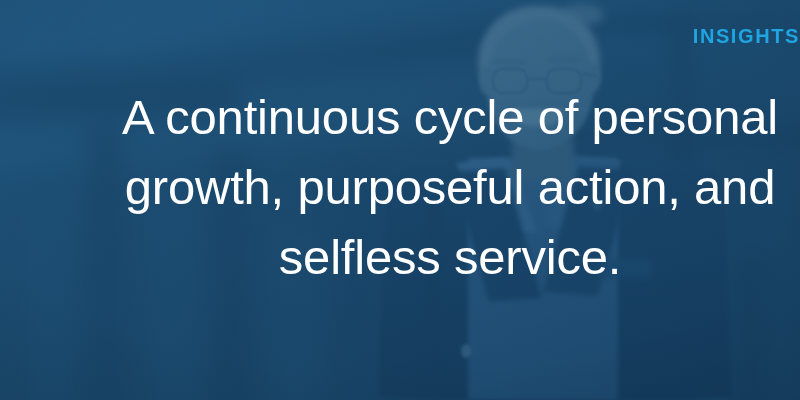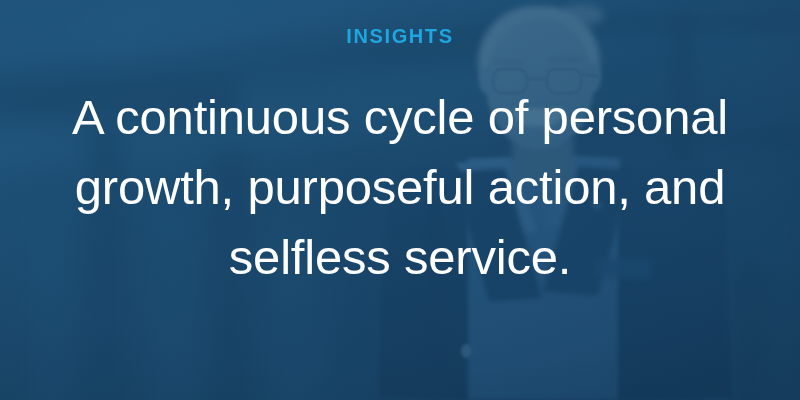--- a/index.html
+++ b/index.html
@@ -344,21 +344,21 @@
     position:absolute; inset:0;
     background:radial-gradient(ellipse 115% 105% at 50% 42%,
       rgba(0,0,0,0) 48%, rgba(12,42,66,.34) 100%);
   }
 
   
   .content {
     position:absolute; inset:0;
     display:flex;
     flex-direction:column;
-    align-items:center;
+    align-items:flex-end;
   }
 
   #eyebrow {
     margin-top:26px;
     font-size:20px;
     font-weight:bold;
     letter-spacing:1.6px;
     line-height:1;
     color:#1fa5e0;
   }

